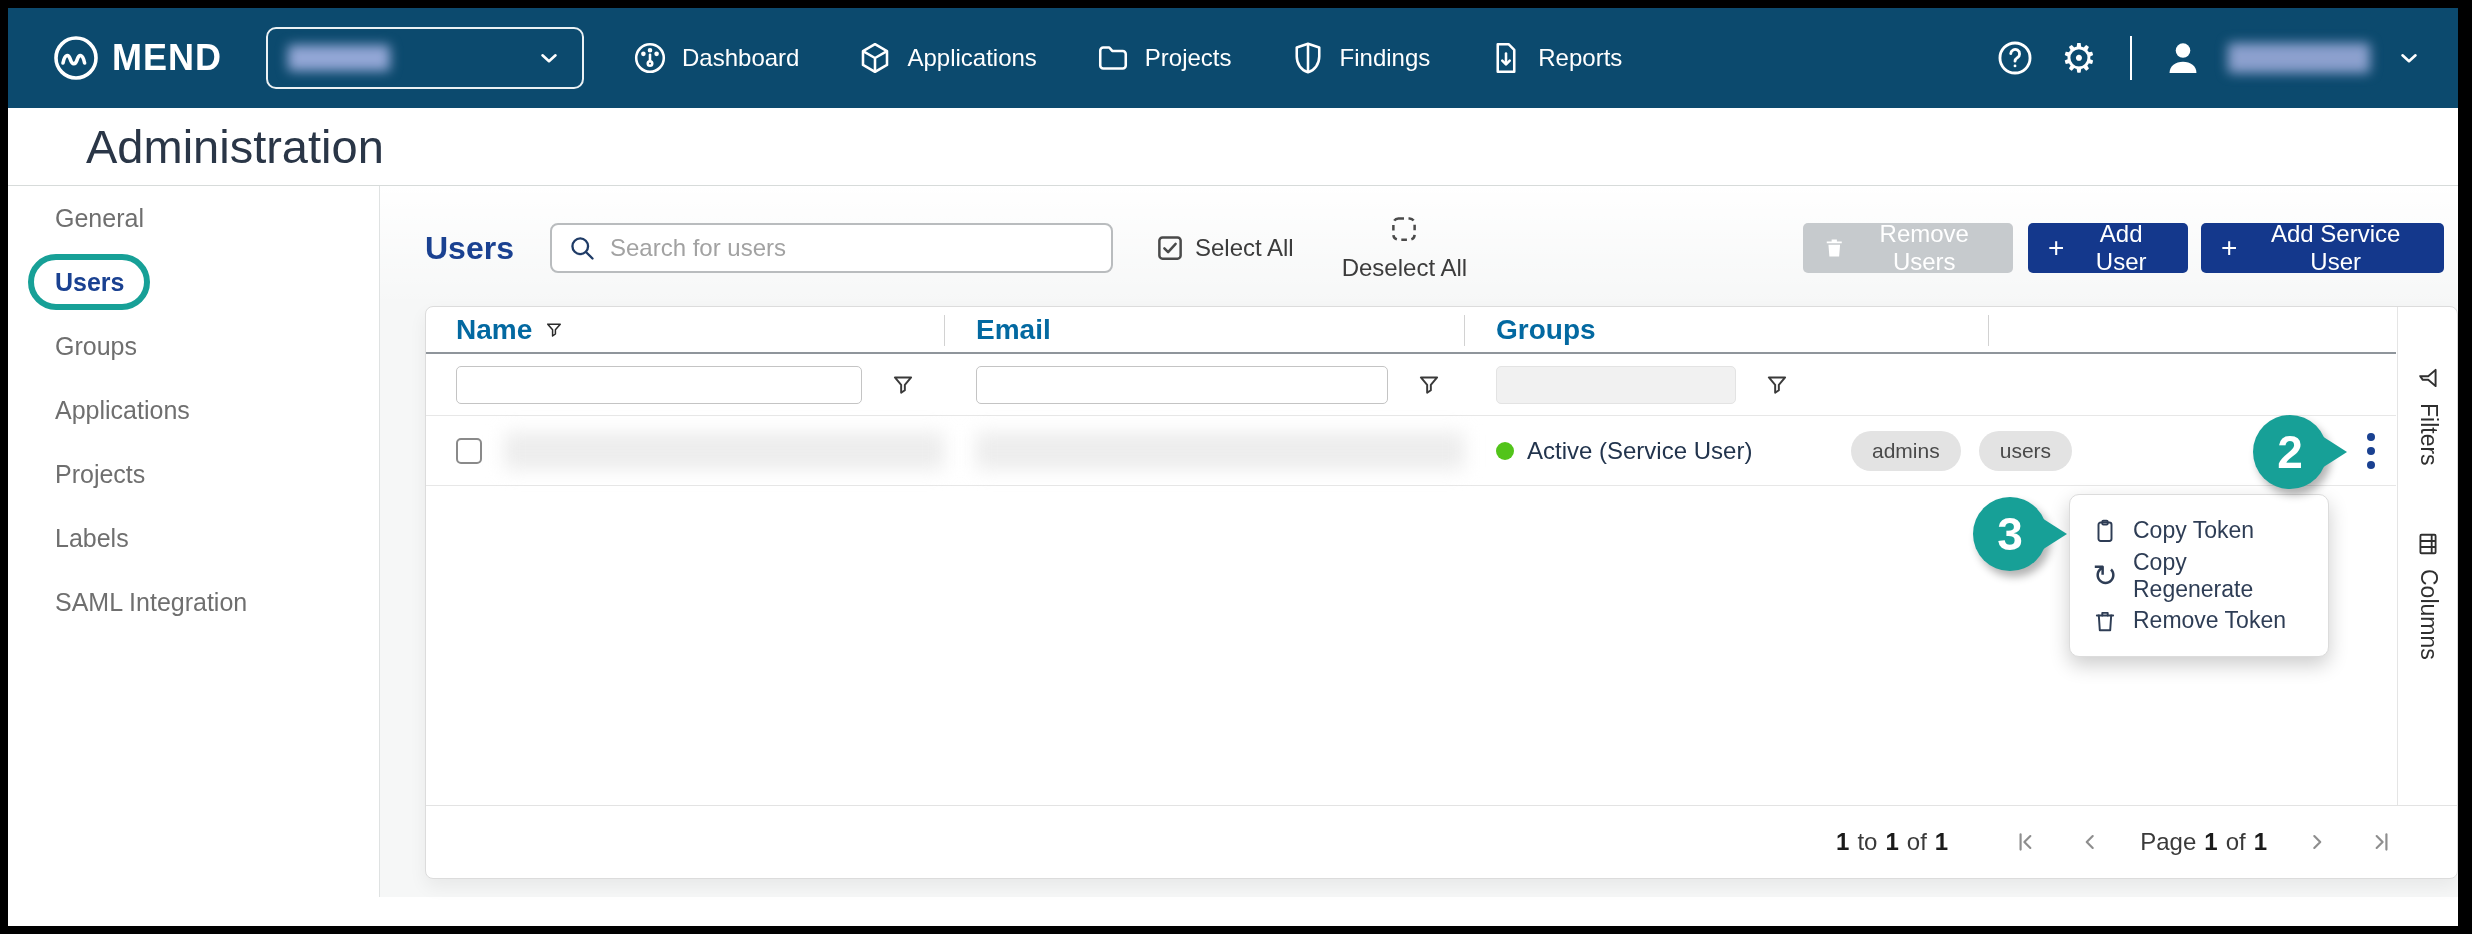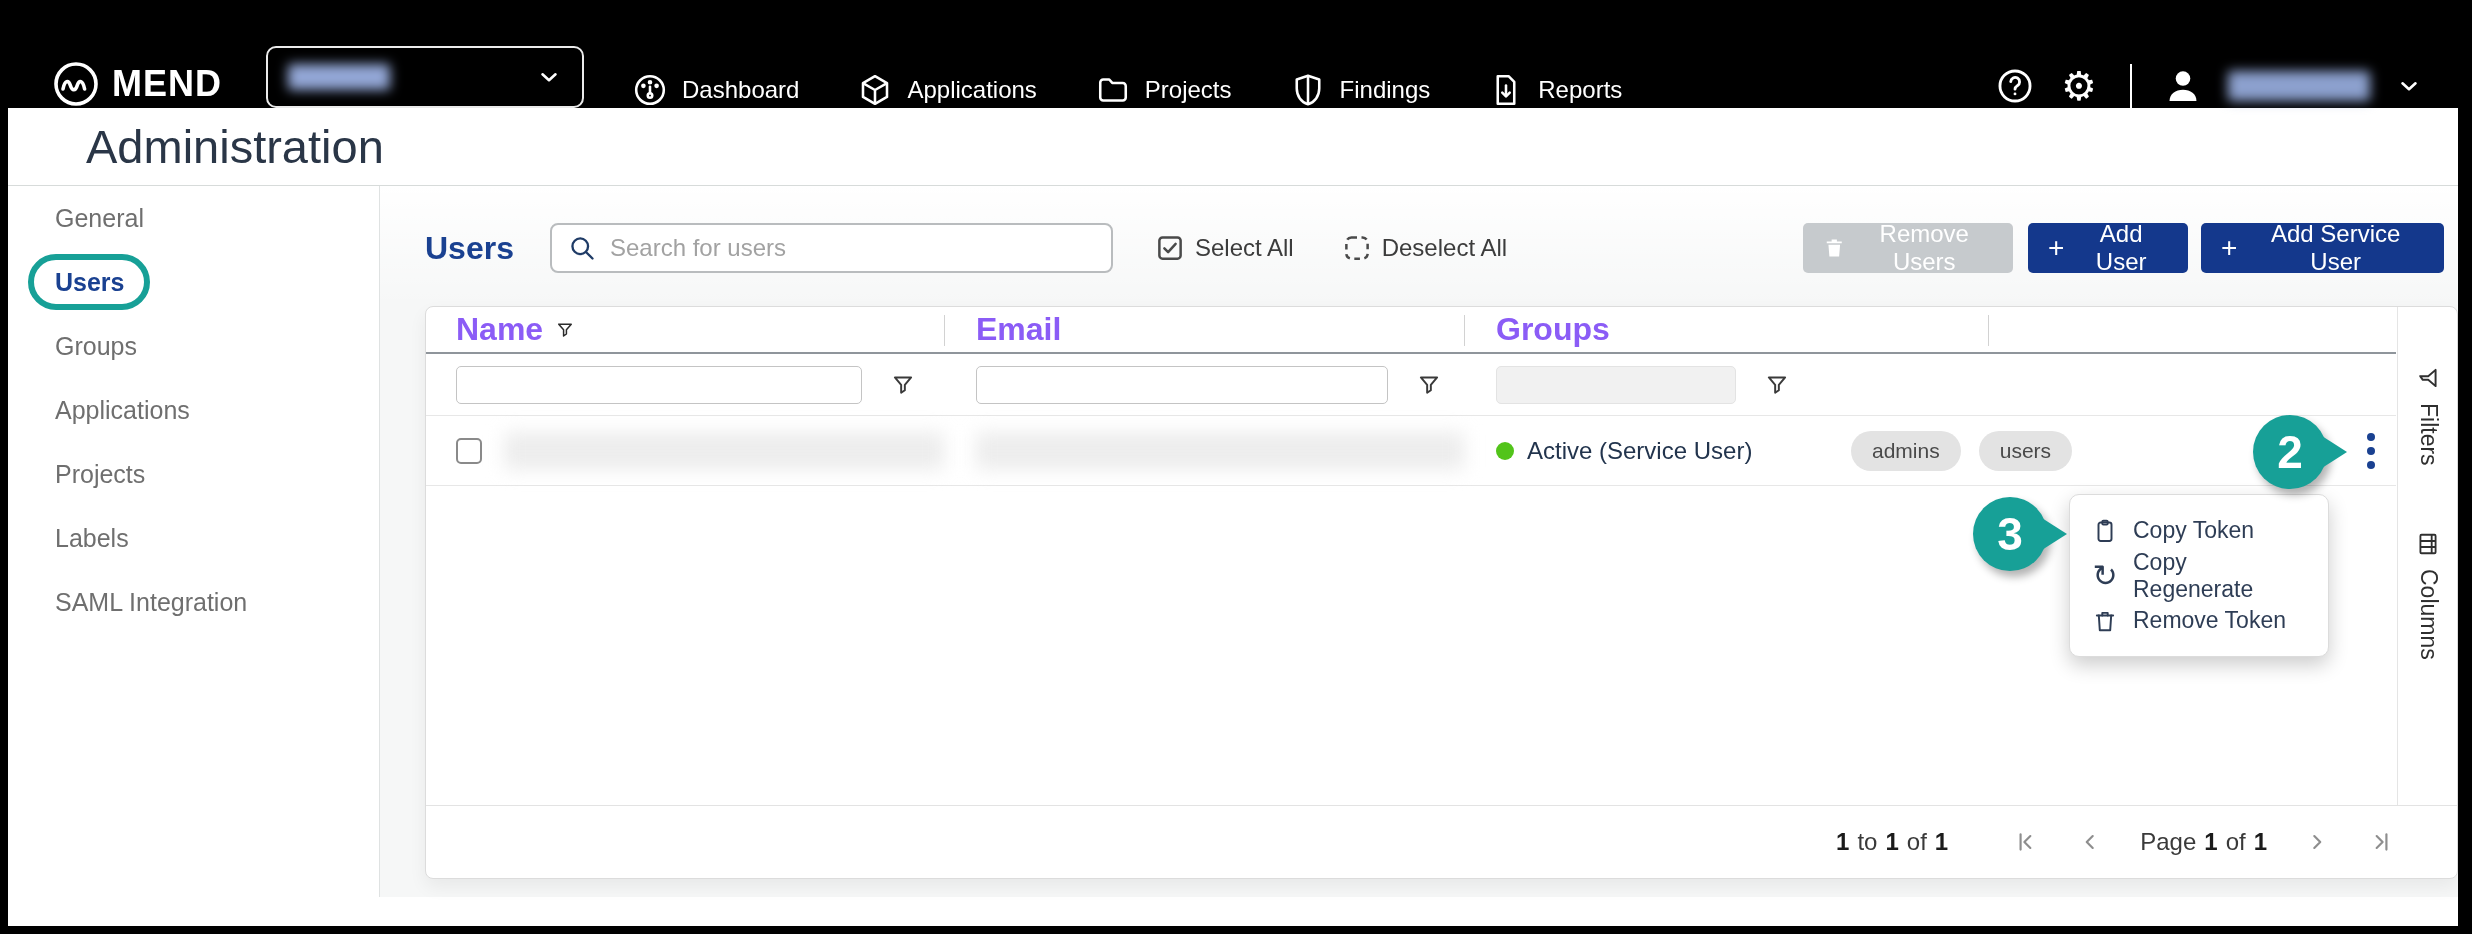--- a/index.html
+++ b/index.html
@@ -7,21 +7,21 @@
   body {
     background:#000;
     font-family:"Liberation Sans", sans-serif;
     position:relative;
     overflow:hidden;
     -webkit-font-smoothing:antialiased;
   }
   .frame { position:absolute; left:8px; top:8px; width:2450px; height:918px; background:#fff; overflow:hidden; }
 
   
-  .navbar { position:relative; height:100px; background:#000000; display:flex; align-items:flex-end; color:#fff; }
+  .navbar { position:relative; height:100px; background:#0c4a6e; display:flex; align-items:center; color:#fff; }
   .brand { display:flex; align-items:center; gap:12px; margin-left:44px; }
   .brand svg { width:48px; height:48px; }
   .brand-name { font-size:36px; font-weight:800; letter-spacing:1px; }
   .org-select { margin-left:44px; width:318px; height:62px; border:2px solid rgba(255,255,255,.92); border-radius:10px; display:flex; align-items:center; padding:0 20px; cursor:pointer; }
   .org-blur { width:102px; height:26px; background:#93A7D6; filter:blur(6px); border-radius:3px; }
   .org-select .chev { margin-left:auto; width:26px; height:26px; }
   .main-nav { display:flex; margin-left:48px; gap:58px; }
   .nav-item { display:flex; align-items:center; gap:14px; font-size:24px; cursor:pointer; }
   .nav-item svg { width:36px; height:36px; }
   .nav-right { margin-left:auto; margin-right:36px; display:flex; align-items:center; gap:26px; }
@@ -49,36 +49,36 @@
   
   .toolbar { position:absolute; left:417px; right:14px; top:34px; height:56px; display:flex; align-items:center; }
   .users-heading { font-size:32px; font-weight:700; color:#1A4191; margin-right:36px; }
   .search-box { width:563px; height:50px; border:2px solid #B9BCBE; border-radius:8px; background:#fff; display:flex; align-items:center; padding:0 16px; }
   .search-box svg { width:28px; height:28px; color:#1F3B66; flex:none; }
   .search-box input { border:none; outline:none; flex:1; margin-left:14px; font-size:24px; color:#333; font-family:"Liberation Sans",sans-serif; background:transparent; }
   .search-box input::placeholder { color:#A2A2A2; }
   .chk-action { display:flex; align-items:center; gap:10px; font-size:24px; color:#3C3C3C; cursor:pointer; }
   .chk-action svg { width:30px; height:30px; color:#4A4A4A; }
   .sel-all { margin-left:42px; }
-  .desel-all { margin-left:48px; }
+  .desel-all { margin-left:48px;flex-direction:column; }
   .toolbar .spacer { flex:1; }
   .btn { height:50px; border:none; border-radius:5px; display:flex; align-items:center; justify-content:center; gap:10px; font-size:24px; font-family:"Liberation Sans",sans-serif; cursor:pointer; color:#fff; padding:0 20px; }
   .btn svg { width:26px; height:26px; }
   .btn-disabled { background:#C6CACD; width:210px; }
   .btn-primary { background:#14388C; }
   .btn-add-user { width:160px; margin-left:15px; }
   .btn-add-service { width:243px; margin-left:13px; }
   .plus-glyph { font-size:28px; font-weight:400; line-height:1; }
 
   
   .card { position:absolute; left:417px; top:120px; width:2033px; height:573px; background:#fff; border:1px solid #DCDCDC; border-radius:8px; box-shadow:0 8px 18px rgba(0,0,0,.06); }
   .table-wrap { position:absolute; left:0; top:0; right:61px; bottom:73px; overflow:hidden; }
   .trow { display:flex; align-items:center; }
   .c1 { width:518px; } .c2 { width:520px; } .c3 { width:357px; } .c4 { width:524px; } .c5 { flex:1; display:flex; justify-content:center; }
-  .thead { height:47px; border-bottom:2px solid #8F959B; font-size:32px; font-weight:700; color:#8b5cf6; }
+  .thead { height:47px; border-bottom:2px solid #8F959B; font-size:28px; font-weight:700; color:#0369a1; }
   .thead > div { position:relative; height:100%; display:flex; align-items:center; padding-left:32px; }
   .thead .c1 { padding-left:30px; }
   .thead > div + div::before { content:""; position:absolute; left:0; top:8px; height:31px; width:1px; background:#D2D2D2; }
   .th-label { display:flex; align-items:center; gap:12px; }
   .th-label svg { width:20px; height:20px; color:#2B2B2B; }
   .filter-row { height:62px; border-bottom:1px solid #E7E7E7; }
   .filter-row > div { display:flex; align-items:center; padding-left:32px; }
   .filter-row .c1 { padding-left:30px; }
   .flt-input { height:38px; border:1px solid #C4C4C4; border-radius:5px; font-size:22px; padding:0 12px; outline:none; font-family:"Liberation Sans",sans-serif; background:#fff; }
   .flt-name { width:406px; }

